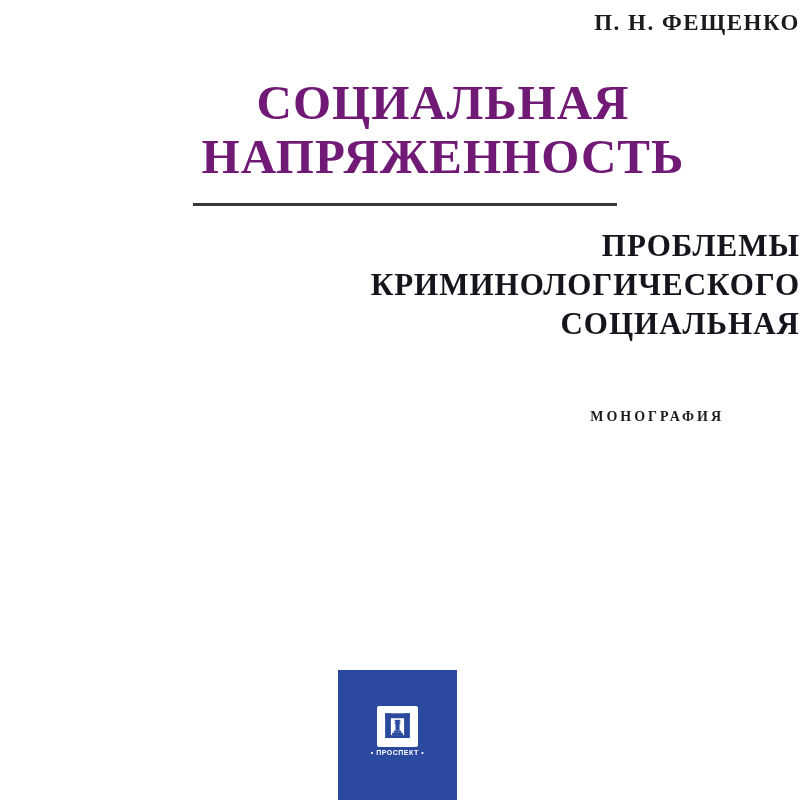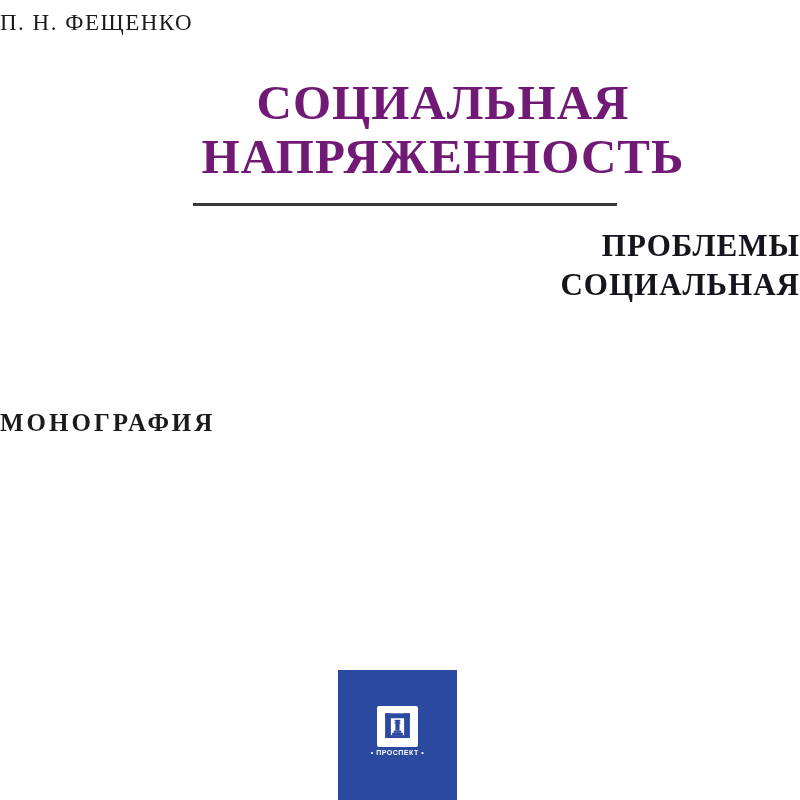--- a/index.html
+++ b/index.html
@@ -15,23 +15,23 @@
     position: relative;
     width: 800px;
     height: 800px;
     background: #ffffff;
   }
   .author {
     position: absolute;
     top: 10px;
     left: 0;
     width: 800px;
-    text-align: left;
+    text-align: right;
     font-size: 23px;
-    font-weight: normal;
+    font-weight: bold;
     letter-spacing: 1.5px;
     color: #1b1b1f;
   }
   .title {
     position: absolute;
     top: 76px;
     left: 0;
     width: 800px;
     text-align: center;
     font-size: 49px;
@@ -59,22 +59,22 @@
     font-weight: bold;
     line-height: 39px;
     letter-spacing: 1px;
     color: #15151d;
   }
   .edition {
     position: absolute;
     top: 409px;
     left: 0;
     width: 724px;
-    text-align: left;
-    font-size: 25px;
+    text-align: right;
+    font-size: 14px;
     font-weight: bold;
     letter-spacing: 3px;
     color: #1b1b1f;
   }
   .publisher-block {
     position: absolute;
     left: 338px;
     top: 670px;
     width: 119px;
     height: 130px;
@@ -115,20 +115,21 @@
 
   <div class="title">
     <div>СОЦИАЛЬНАЯ</div>
     <div>НАПРЯЖЕННОСТЬ</div>
   </div>
 
   <div class="divider"></div>
 
   <div class="subtitle">
     <div>ПРОБЛЕМЫ</div>
+    <div>КРИМИНОЛОГИЧЕСКОГО</div>
     <div>СОЦИАЛЬНАЯ</div>
   </div>
 
   <div class="edition">МОНОГРАФИЯ</div>
 
   <div class="publisher-block">
 
     <div class="publisher-square">
       <svg width="33" height="33" viewBox="0 0 40 40" xmlns="http://www.w3.org/2000/svg">
 

